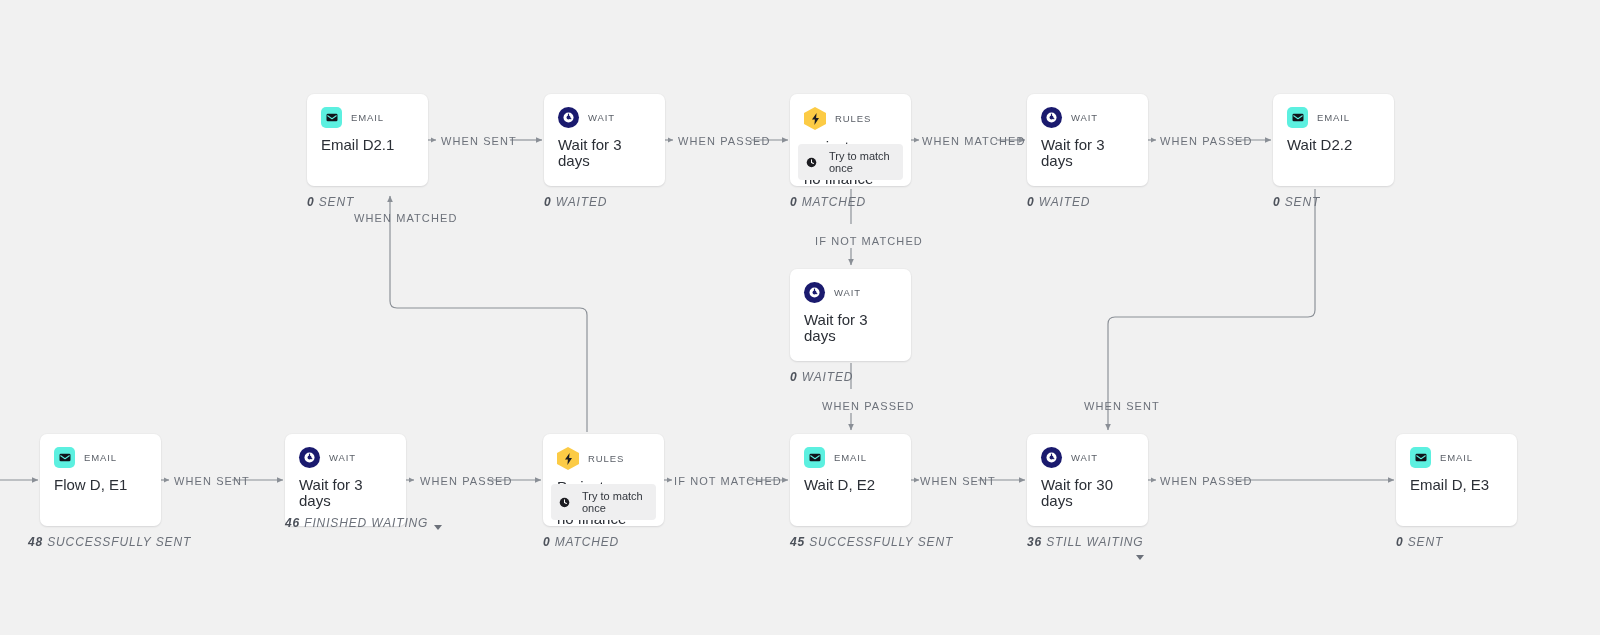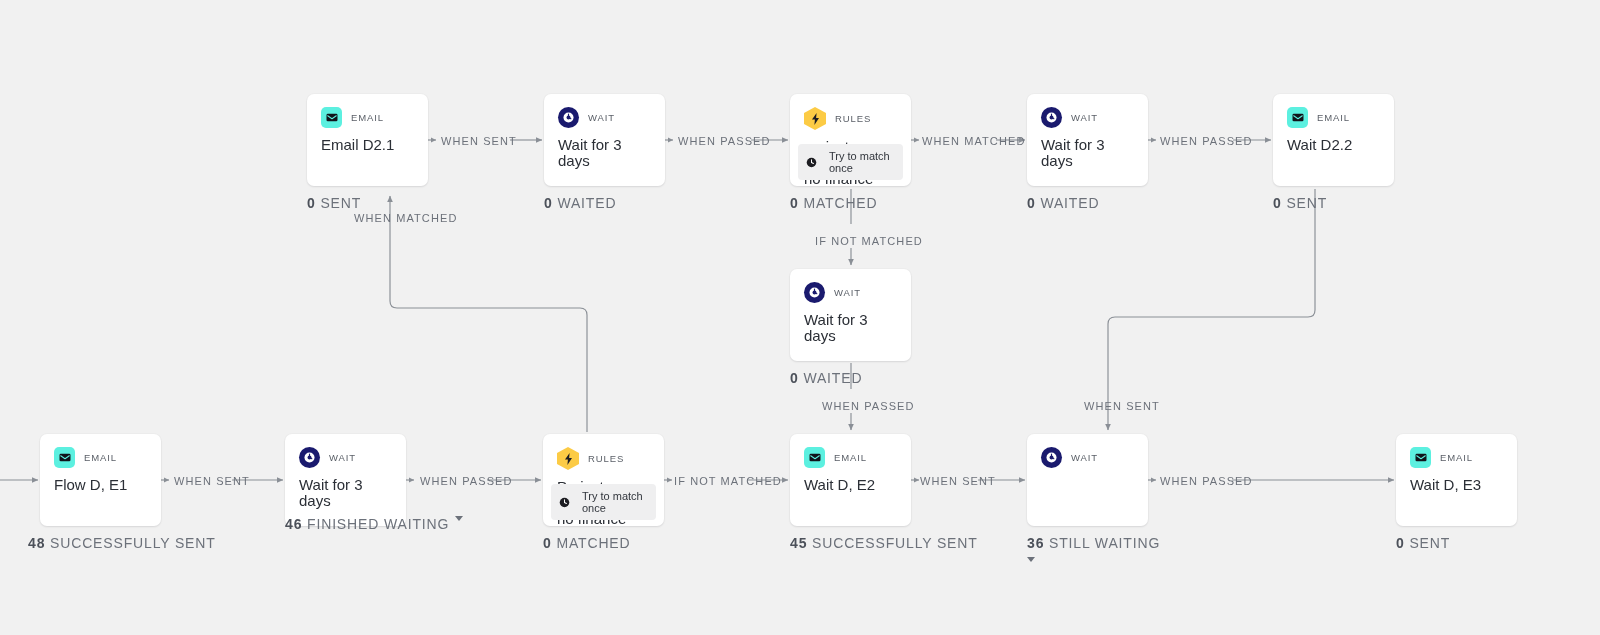--- a/index.html
+++ b/index.html
@@ -105,29 +105,30 @@
   }
   .icon-clock-sm {
     width: 11px;
     height: 11px;
     flex: none;
   }
 
   
   .stat {
     position: absolute;
-    font-size: 14px;
+    font-size: 12px;
     letter-spacing: 0.85px;
     font-weight: 400;
     color: #6c717a;
     text-transform: uppercase;
     white-space: nowrap;
     display: flex;
-    align-items: flex-start;
+    align-items: flex-end;
     gap: 6px;
+    font-style: italic;
   }
   .stat b {
     font-weight: 700;
     color: #4c515a;
   }
   .caret {
     width: 0; height: 0;
     border-left: 4px solid transparent;
     border-right: 4px solid transparent;
     border-top: 5px solid #6c717a;
@@ -376,36 +377,37 @@
         <div class="node-head">
           <span class="icon-wait">
             <svg width="13" height="13" viewBox="0 0 14 14">
               <circle cx="7" cy="7" r="5.4" fill="#ffffff"></circle>
               <circle cx="7" cy="7" r="2.1" fill="#1a1a6e"></circle>
               <path d="M7 7 L7 3.4 M7 7 L9.5 8.3" stroke="#1a1a6e" stroke-width="1.25" stroke-linecap="round"></path>
             </svg>
           </span>
           <span class="node-type">WAIT</span>
         </div>
+        <div class="node-title">Wait for 30 days</div>
       </div>
       <div class="stat" style="left: 1027px; top: 535px; flex-direction: column;">
         <span><b>36</b> <span>STILL WAITING</span></span>
         <span class="caret"></span>
       </div>
       <div class="node" style="left: 1396px; top: 434px; width: 121px; height: 92px;">
         <div class="node-head">
           <span class="icon-email">
             <svg width="12" height="9" viewBox="0 0 14 10">
               <rect x="0.6" y="0.6" width="12.8" height="8.8" rx="1.6" fill="#10131a"></rect>
               <path d="M2 3 L7 6.4 L12 3" stroke="#5cf0e0" stroke-width="1.2" fill="none" stroke-linecap="round" stroke-linejoin="round"></path>
             </svg>
           </span>
           <span class="node-type">EMAIL</span>
         </div>
-        <div class="node-title">Wait D, E3</div>
+        <div class="node-title">Email D, E3</div>
       </div>
       <div class="stat" style="left: 1396px; top: 535px;">
         <span><b>0</b> <span>SENT</span></span>
       </div>
     </div>
   <div id="labels">
       <div class="edge-label" style="left: 441px; top: 135px;">WHEN SENT</div>
       <div class="edge-label" style="left: 678px; top: 135px;">WHEN PASSED</div>
       <div class="edge-label" style="left: 922px; top: 135px;">WHEN MATCHED</div>
       <div class="edge-label" style="left: 1160px; top: 135px;">WHEN PASSED</div>

